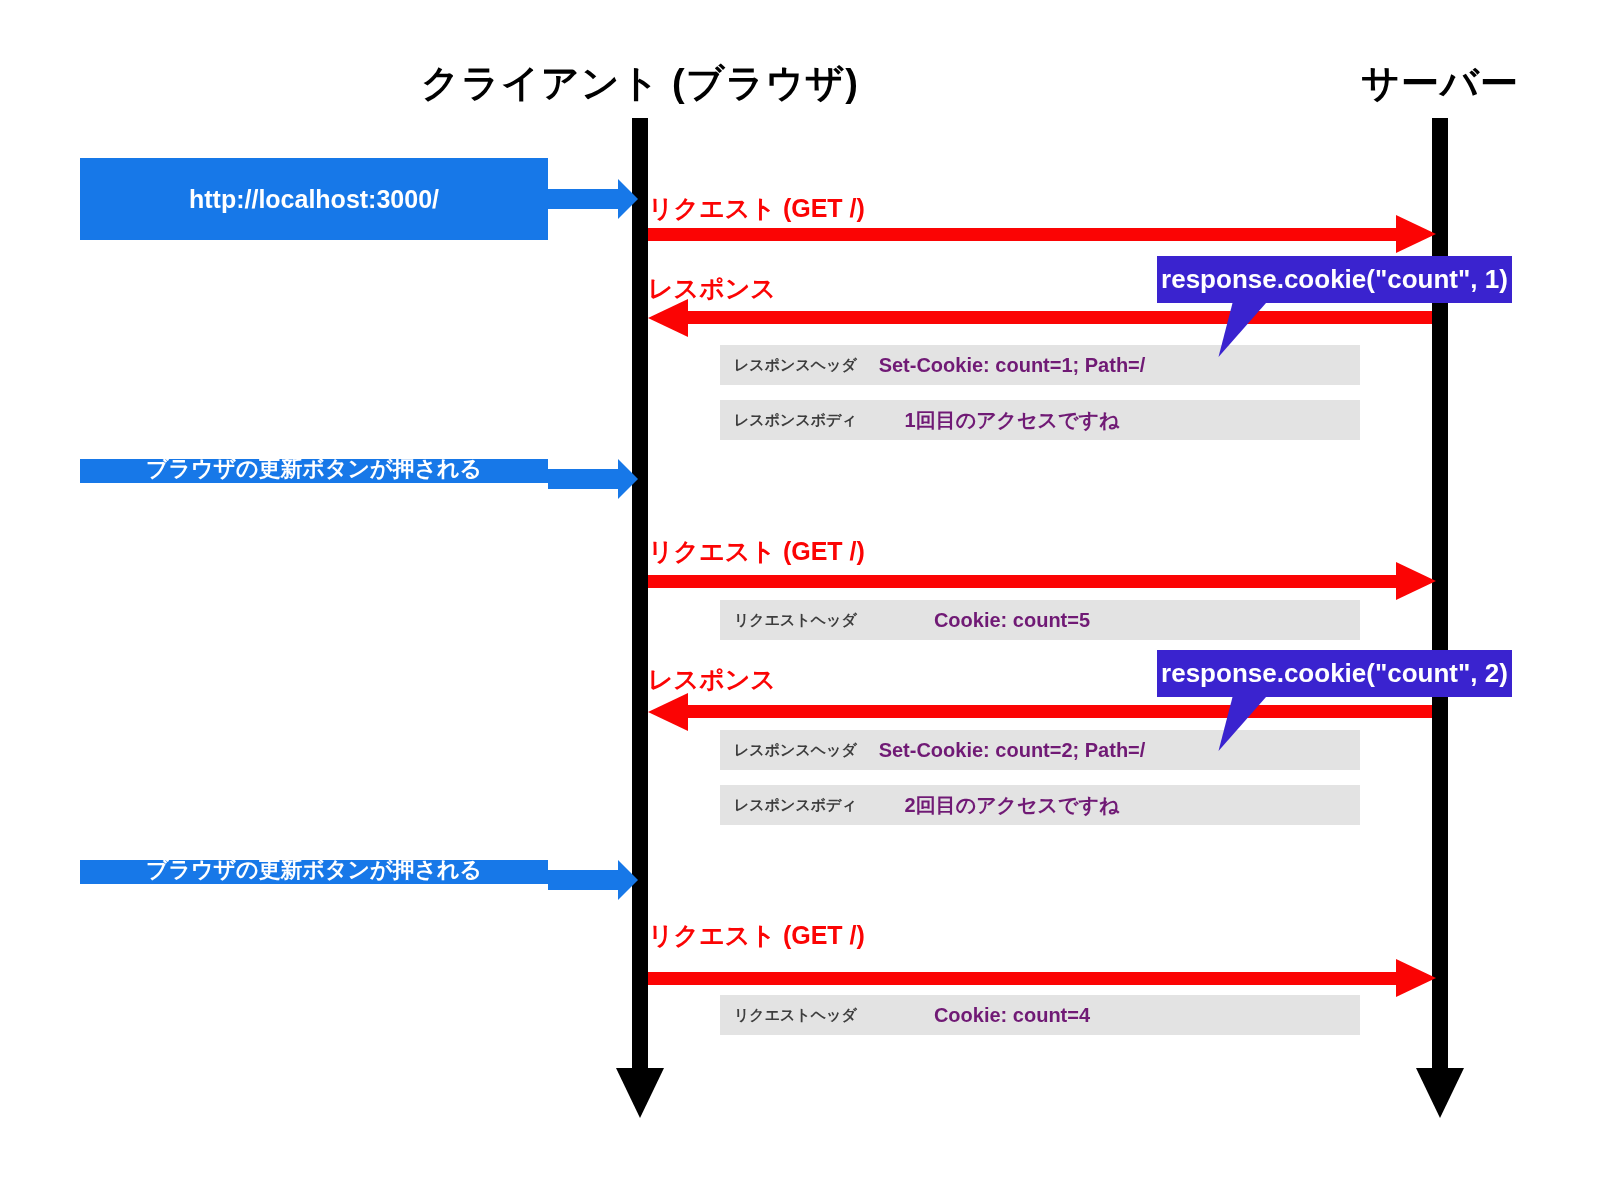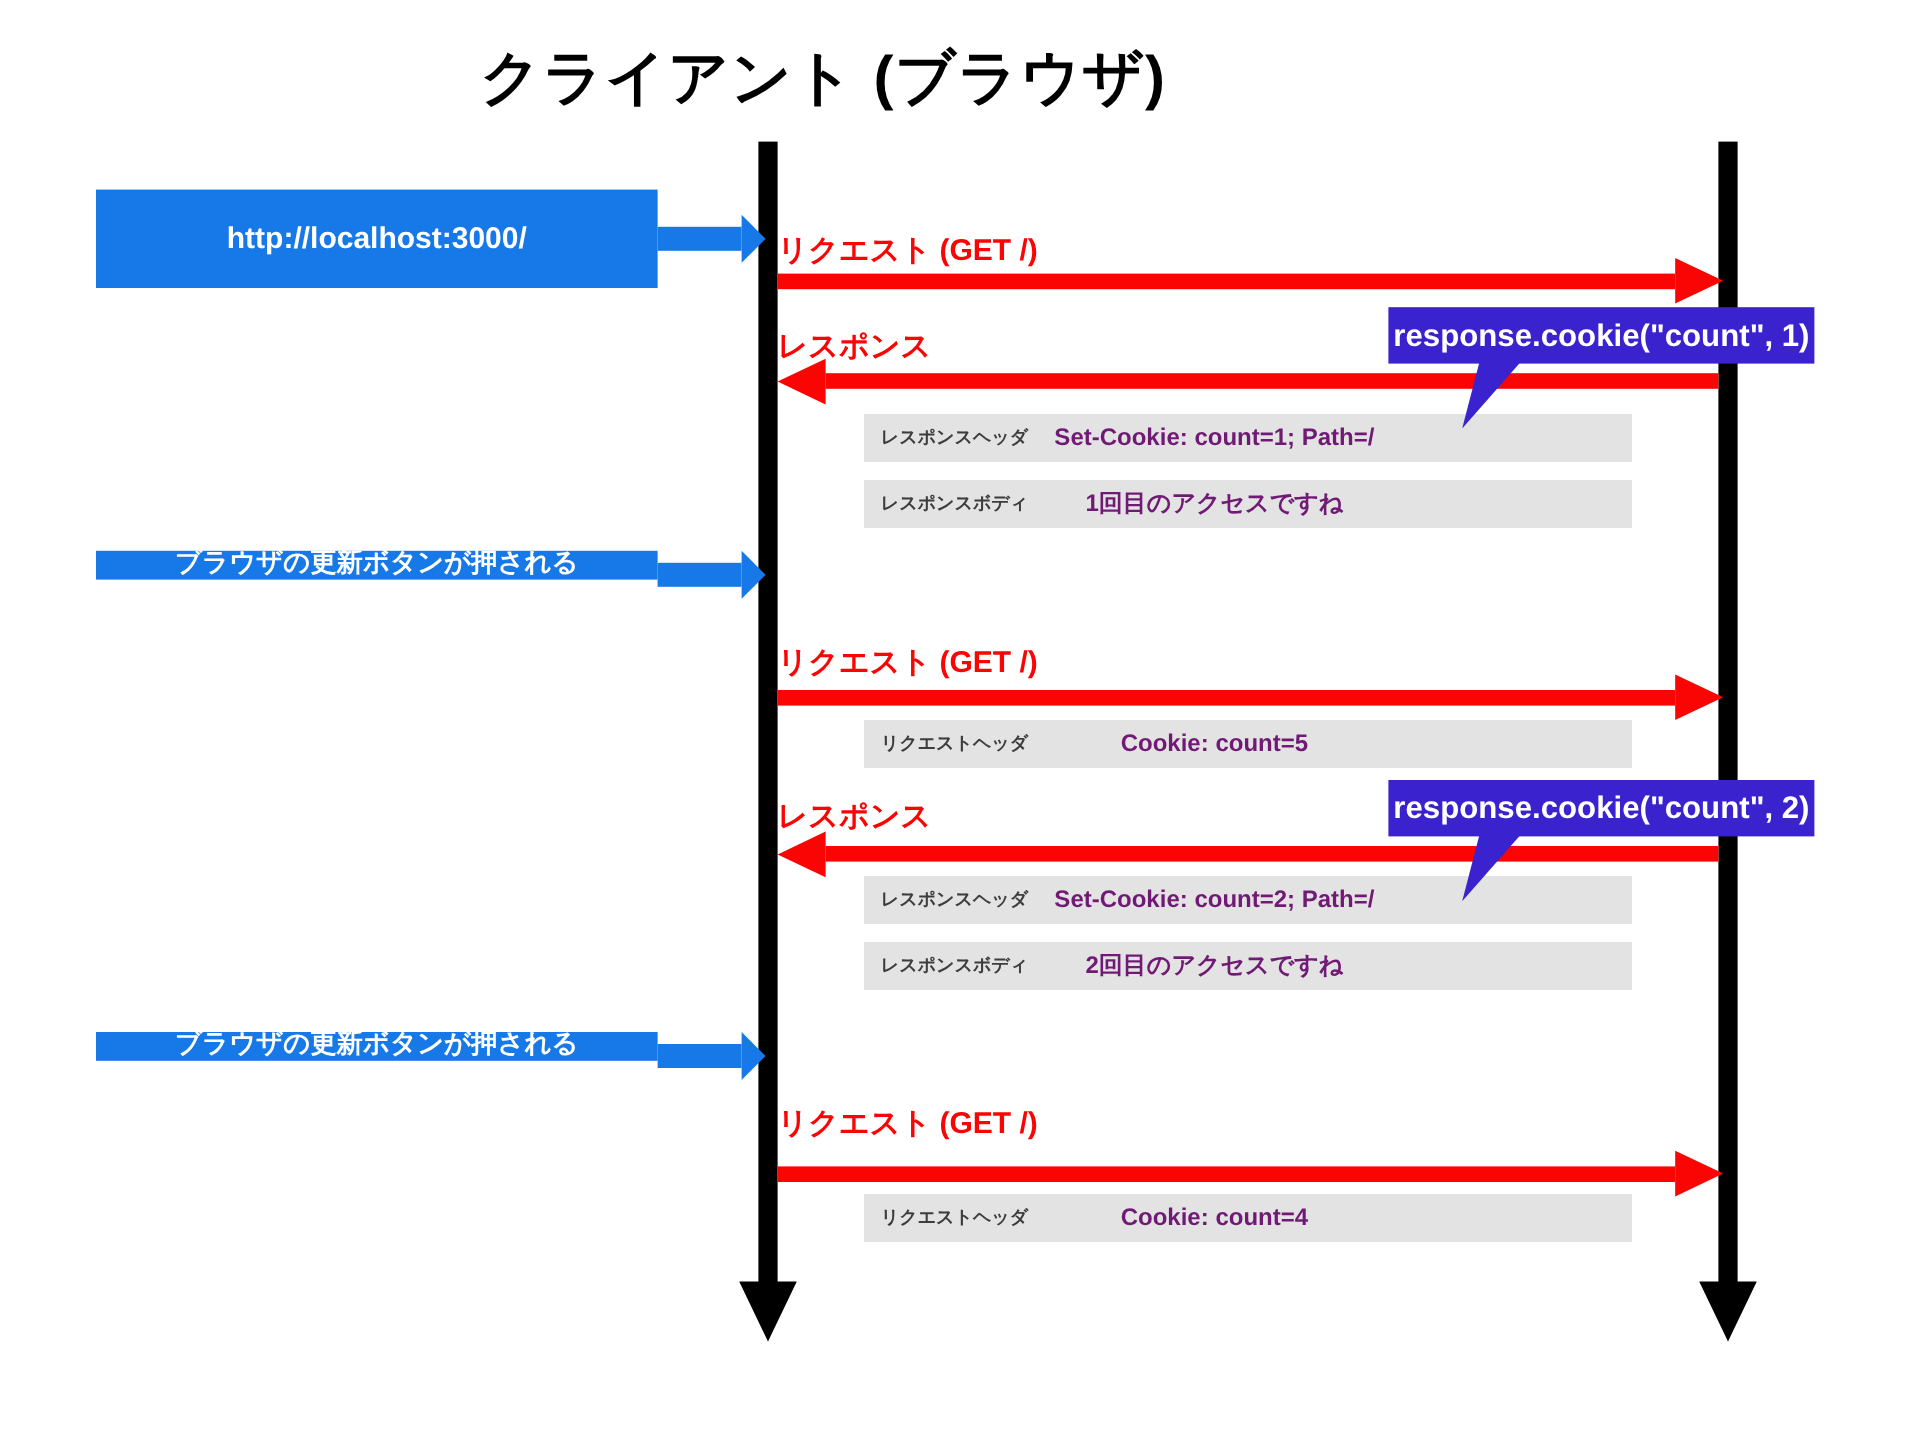--- a/index.html
+++ b/index.html
@@ -4,22 +4,22 @@
 <style>
   html,body { margin:0; padding:0; background:#ffffff; }
   #canvas {
     position:relative; width:1600px; height:1200px; background:#ffffff;
     font-family:"Liberation Sans","DejaVu Sans",sans-serif;
     overflow:hidden;
   }
 
   
   .actor-title {
-    position:absolute; top:40px; height:50px; line-height:50px;
-    text-align:center; font-size:50px; font-weight:800; color:#000;
+    position:absolute; top:58px; height:50px; line-height:50px;
+    text-align:center; font-size:38px; font-weight:800; color:#000;
     letter-spacing:1px; white-space:nowrap;
   }
 
   
   .lifeline-shaft { position:absolute; top:118px; width:16px; height:952px; background:#000; z-index:2; }
   .lifeline-head {
     position:absolute; top:1068px; width:0; height:0; z-index:2;
     border-left:24px solid transparent; border-right:24px solid transparent;
     border-top:50px solid #000;
   }
@@ -80,20 +80,21 @@
     position:absolute; left:0; right:56px; top:0; height:40px; line-height:40px;
     text-align:center; font-size:20px; font-weight:800; color:#701a75; white-space:nowrap;
   }
 </style>
 </head>
 <body>
 
 <div id="canvas">
 
   <div class="actor-title" style="left:400px; width:480px;">クライアント (ブラウザ)</div>
+  <div class="actor-title" style="left:1280px; width:320px;">サーバー</div>
 
   <div class="lifeline-shaft" style="left:632px;"></div>
   <div class="lifeline-head" style="left:616px;"></div>
   <div class="lifeline-shaft" style="left:1432px;"></div>
   <div class="lifeline-head" style="left:1416px;"></div>
 
   <div class="action-box two-line" style="top:158px;">
     <span>http://localhost:3000/</span>
   </div>
   <div class="action-arrow-shaft" style="top:189px;"></div>

